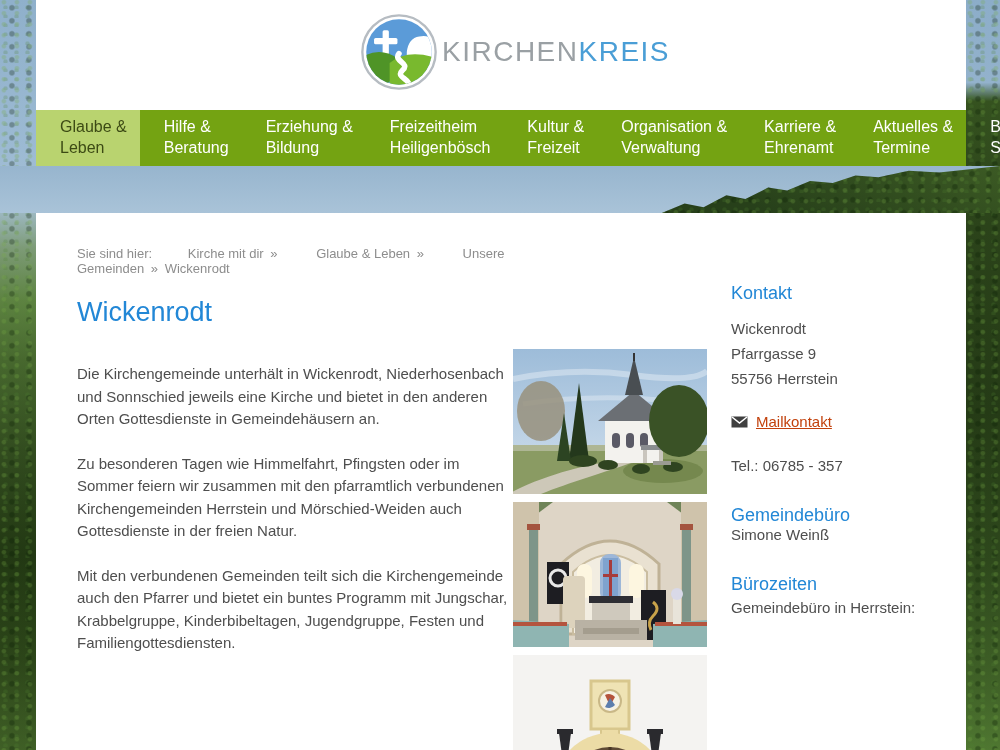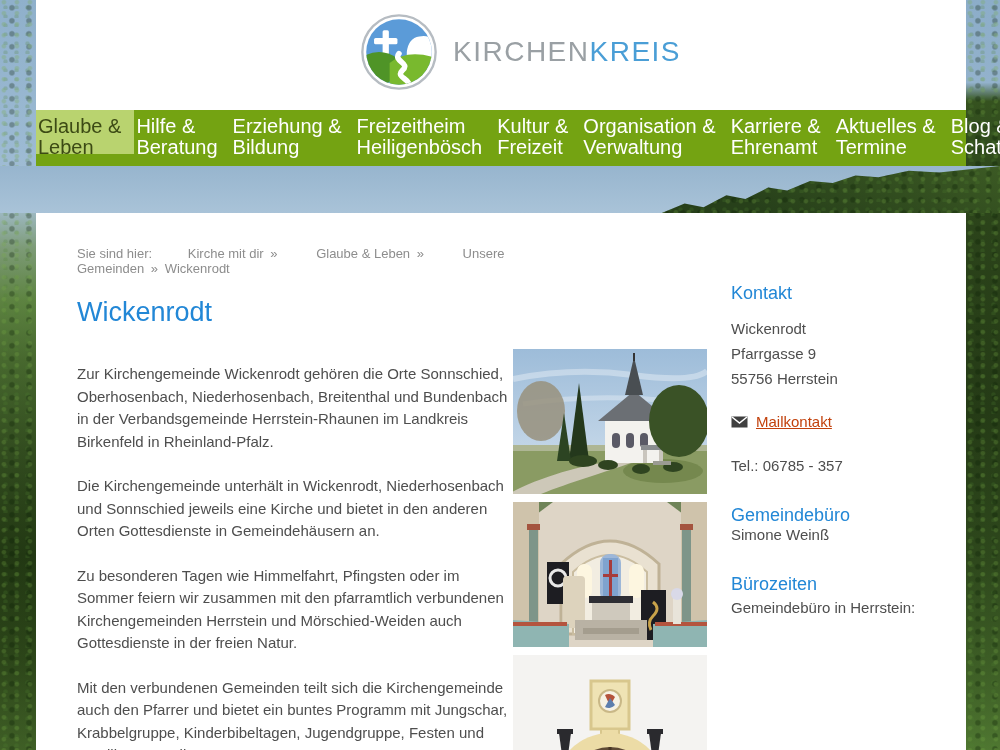--- a/index.html
+++ b/index.html
@@ -22,30 +22,30 @@
   
   .bg-band{position:absolute;left:0;top:166px;width:1000px;height:47px;
     background:linear-gradient(180deg,#97b5ce,#a9c3d8);}
   .band-hill{position:absolute;right:0;top:0;width:380px;height:47px;
     background:linear-gradient(200deg,#3c5a24,#27401a 70%);
     clip-path:polygon(100% 0%,84% 14%,76% 10%,68% 24%,62% 20%,56% 36%,50% 32%,44% 52%,
       39% 46%,33% 70%,28% 62%,22% 88%,17% 80%,11% 100%,100% 100%);}
 
   
   .header{position:absolute;left:36px;top:0;width:930px;height:110px;background:#ffffff;}
-  .logo{position:absolute;left:324px;top:13px;display:flex;align-items:center;gap:15px;}
+  .logo{position:absolute;left:324px;top:13px;display:flex;align-items:center;gap:4px;}
   .logo-mark{width:78px;height:78px;}
   .logo-text{line-height:30px;font-size:28px;letter-spacing:1.5px;font-weight:400;}
   .lg-gray{color:#9aa0a4;}.lg-blue{color:#4a9ed6;}.lg-green{color:#7cb629;}
 
   
   .nav{position:absolute;left:36px;top:110px;width:930px;height:56px;background:#74a312;
        display:flex;}
-  .nav-item{height:44px;padding:6px 13px 0 2px;box-sizing:border-box;color:#ffffff;
-    font-size:20px;line-height:21px;cursor:pointer;white-space:nowrap;}
+  .nav-item{height:56px;padding:6px 13px 0 24px;box-sizing:border-box;color:#ffffff;
+    font-size:16px;line-height:21px;cursor:pointer;white-space:nowrap;}
   .nav-item.active{background:#b9d36f;color:#3c4a14;}
   .nav-item span{display:block;}
 
   
   .content{position:absolute;left:36px;top:213px;width:930px;height:537px;
     background:#ffffff;overflow:hidden;}
 
   .col-text{position:absolute;left:41px;top:33px;width:436px;}
   .breadcrumb{font-size:13px;color:#8d8d8d;margin:0 0 0 0;}
   .breadcrumb a{color:#8d8d8d;text-decoration:none;cursor:pointer;padding-left:32px;}
@@ -158,21 +158,20 @@
         <span class="sep">»</span>
         <a>Glaube &amp; Leben</a>
         <span class="sep">»</span>
         <a>Unsere Gemeinden</a>
         <span class="sep">»</span>
         <span>Wickenrodt</span>
       </div>
 
       <h1 class="title">Wickenrodt</h1>
 
-      <p>Zur Kirchengemeinde Wickenrodt gehören die Orte Sonnschied, Oberhosenbach, Niederhosenbach, Breitenthal und Bundenbach in der Verbandsgemeinde Herrstein-Rhaunen im Landkreis Birkenfeld in Rheinland-Pfalz.</p>
       <p>Die Kirchengemeinde unterhält in Wickenrodt, Niederhosenbach und Sonnschied jeweils eine Kirche und bietet in den anderen Orten Gottesdienste in Gemeindehäusern an.</p>
       <p>Zu besonderen Tagen wie Himmelfahrt, Pfingsten oder im Sommer feiern wir zusammen mit den pfarramtlich verbundenen Kirchengemeinden Herrstein und Mörschied-Weiden auch Gottesdienste in der freien Natur.</p>
       <p>Mit den verbundenen Gemeinden teilt sich die Kirchengemeinde auch den Pfarrer und bietet ein buntes Programm mit Jungschar, Krabbelgruppe, Kinderbibeltagen, Jugendgruppe, Festen und Familiengottesdiensten.</p>
 
     </div>
 
     <div class="col-photos">
 
       <div class="photo">
         <svg width="194" height="145" viewBox="0 0 194 145">

